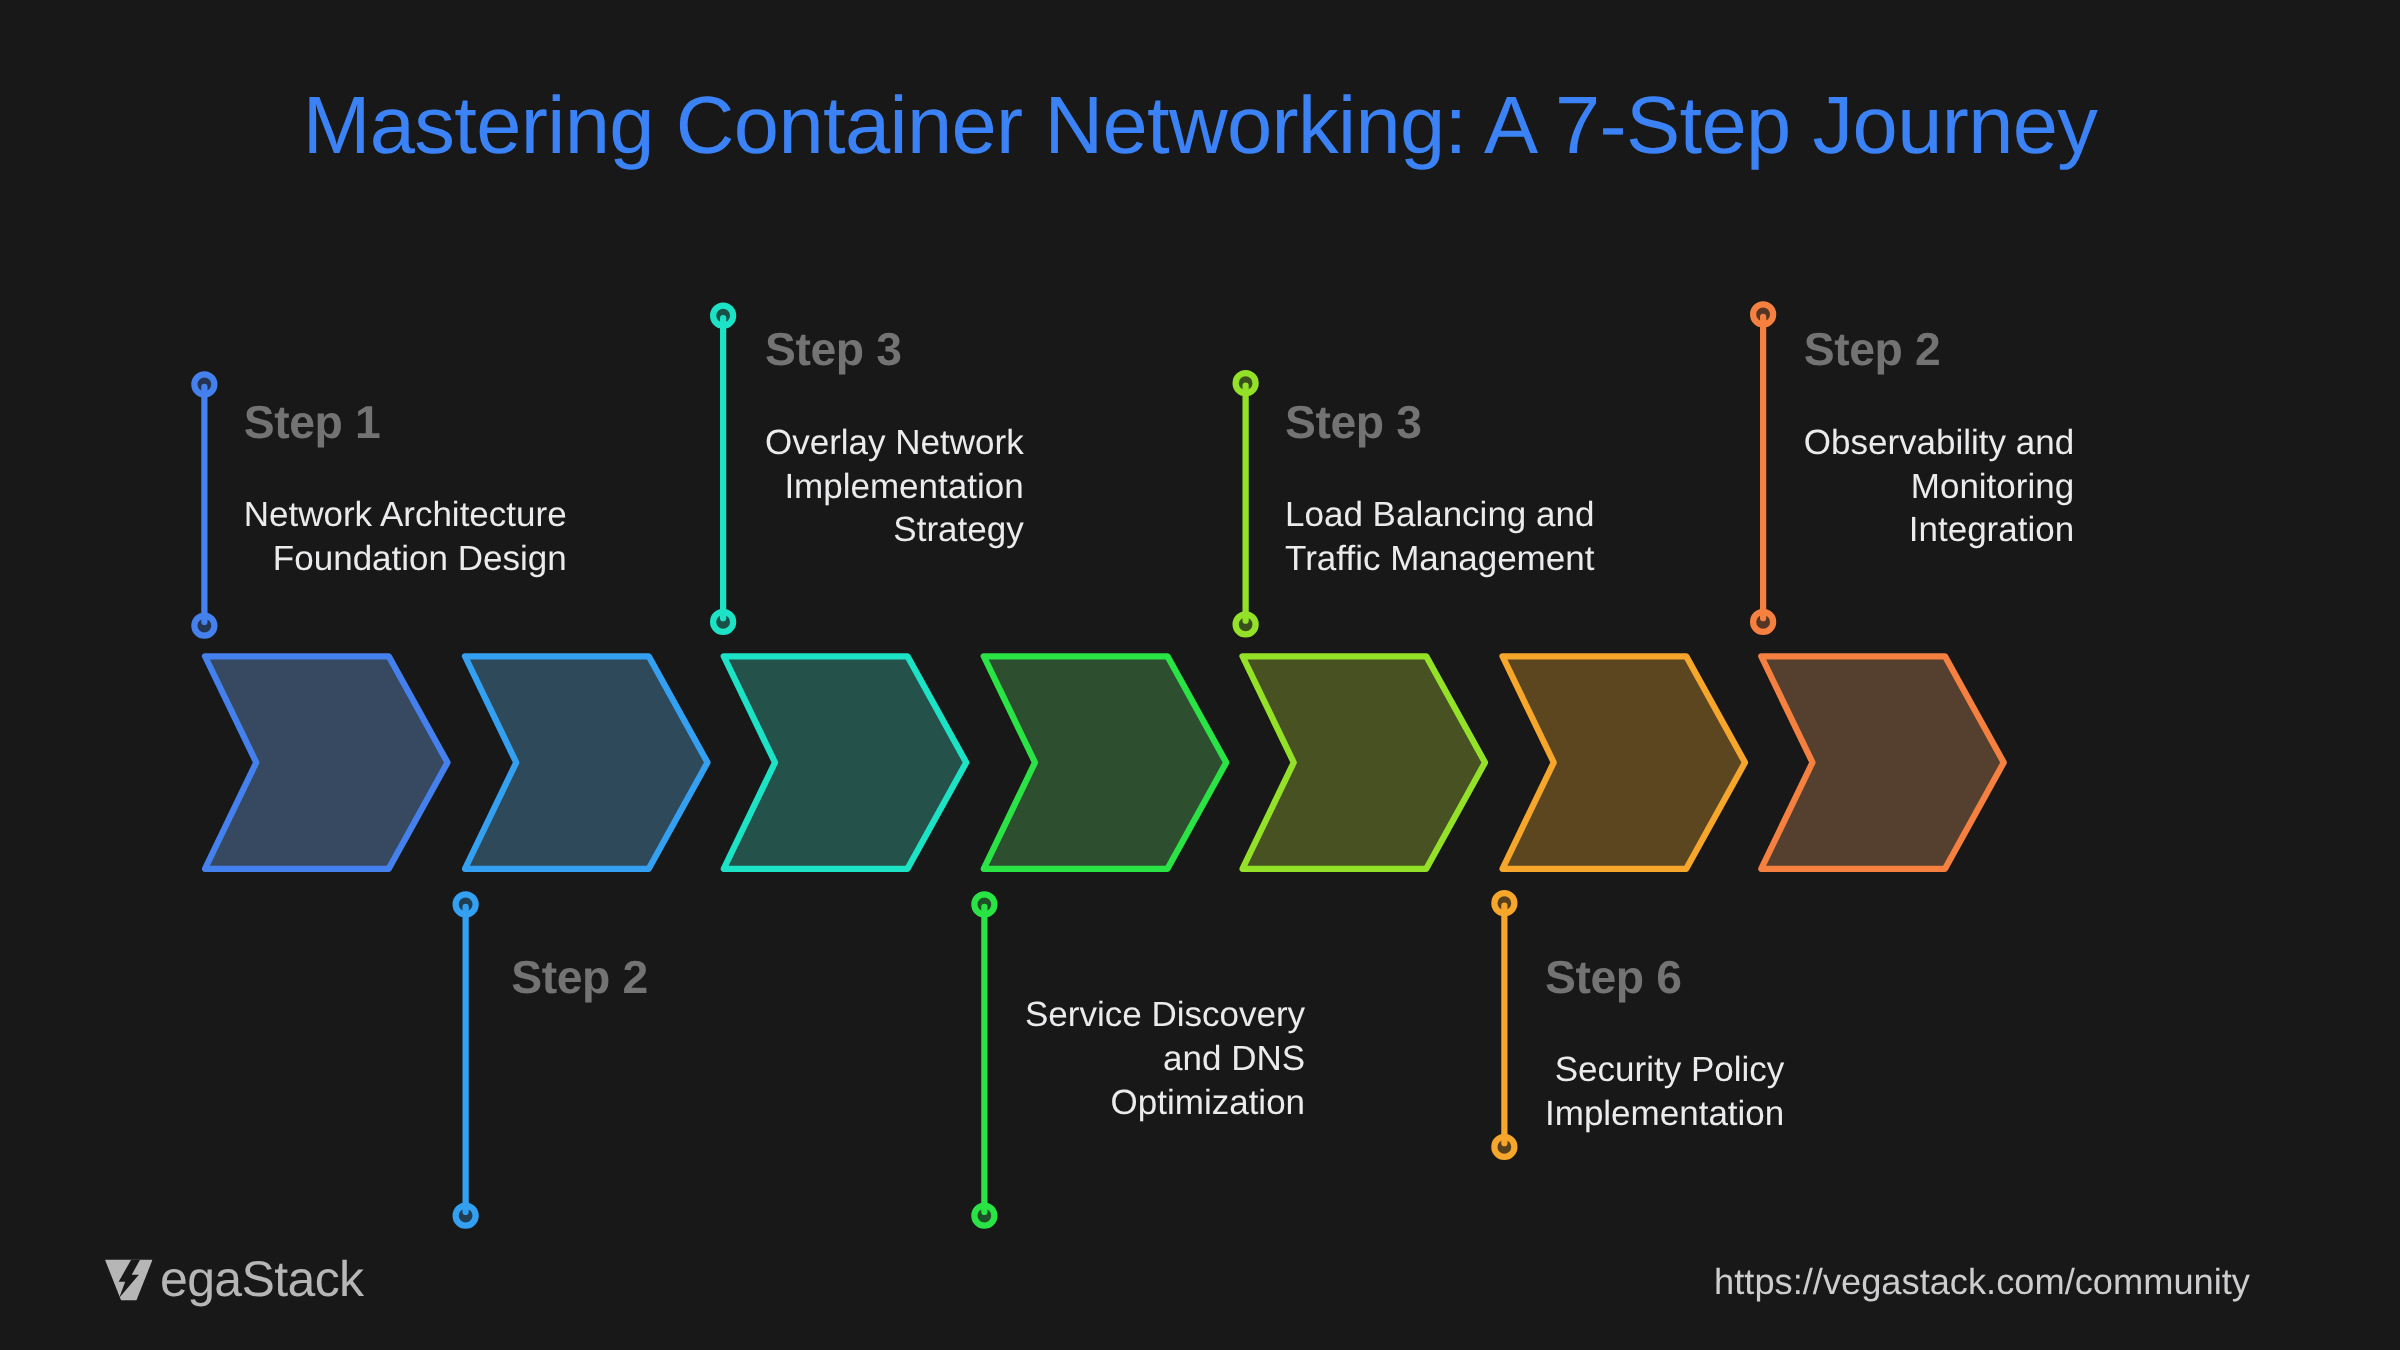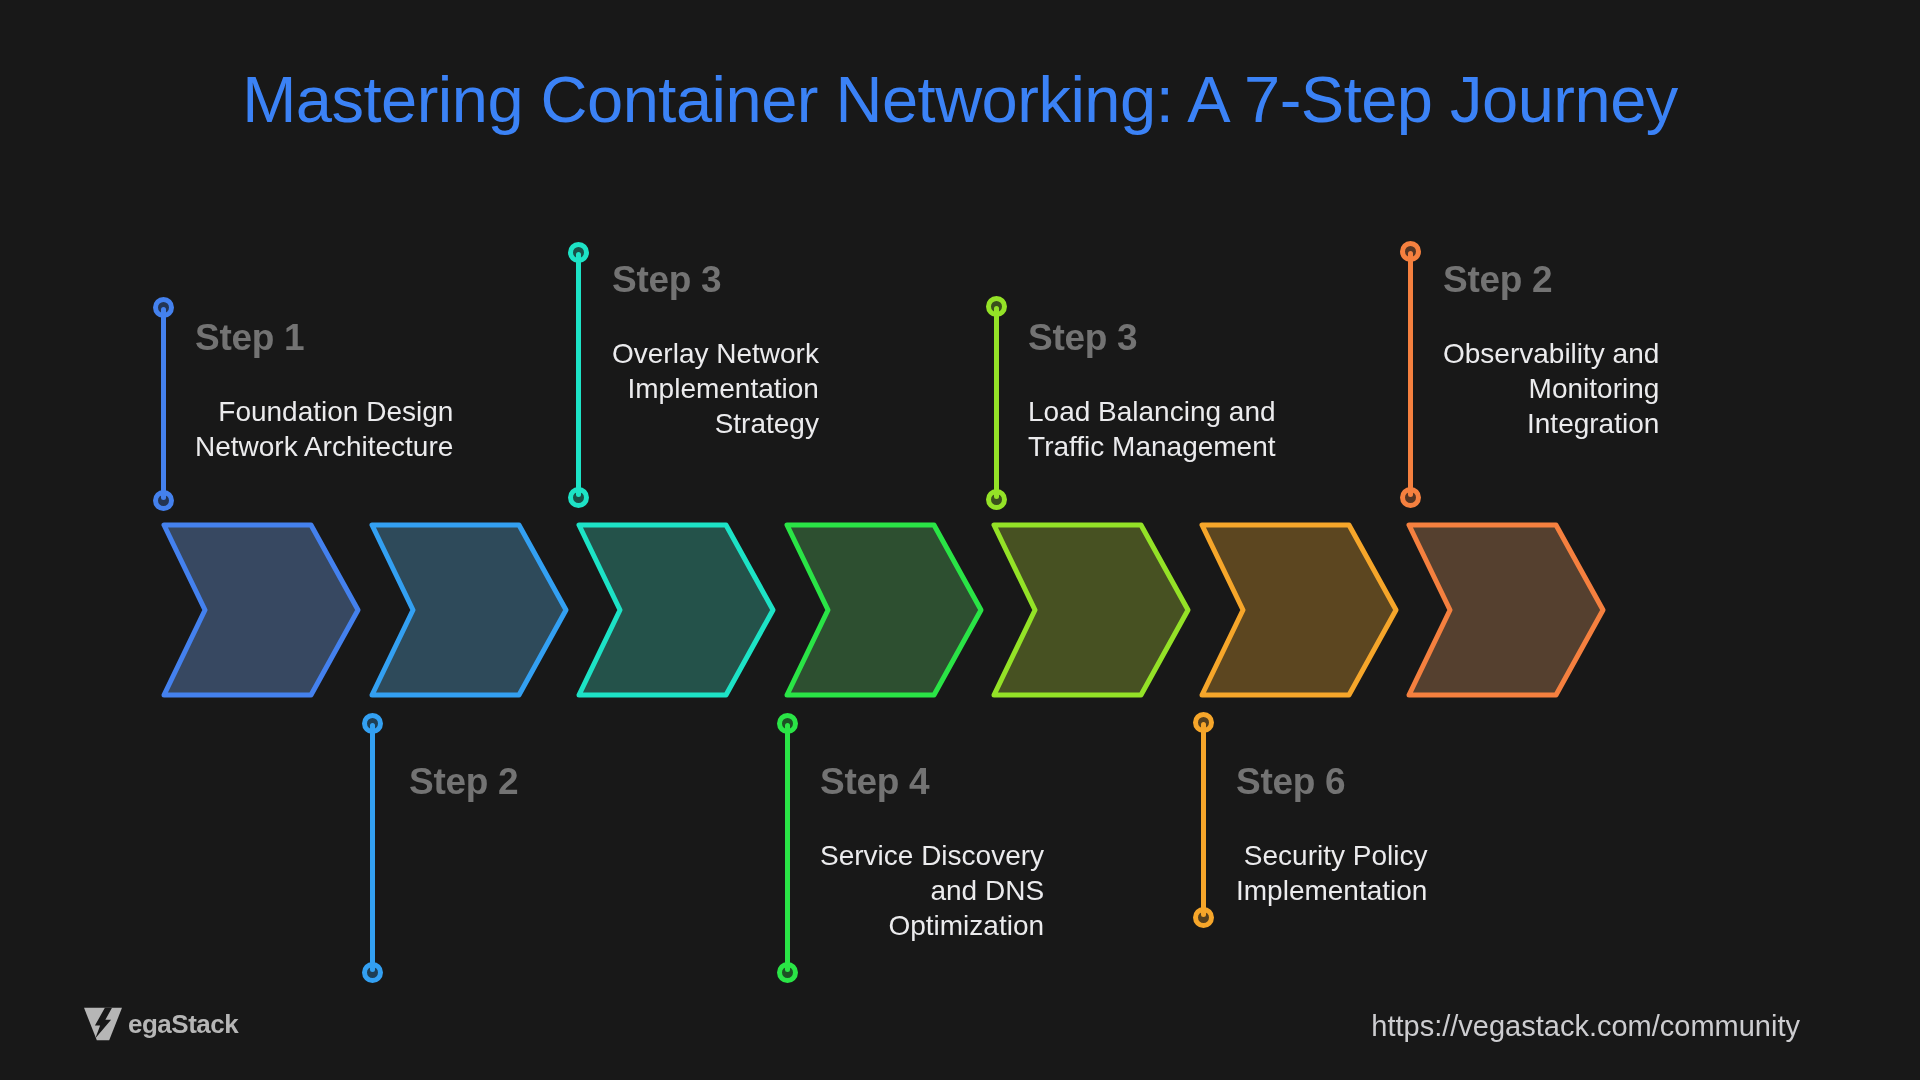--- a/index.html
+++ b/index.html
@@ -68,22 +68,22 @@
   }
   .footer-logo {
     position: absolute;
     left: 84px;
     top: 1004px;
     display: flex;
     align-items: center;
     gap: 6px;
   }
   .footer-logo-text {
-    font-size: 26px;
-    font-weight: 700;
+    font-size: 40px;
+    font-weight: 400;
     letter-spacing: -0.5px;
     color: #b6b6b6;
     line-height: 40px;
   }
   .logo-v-icon { display: block; }
   .footer-url {
     position: absolute;
     right: 120px;
     top: 1010px;
     font-size: 29px;
@@ -102,22 +102,22 @@
   <div id="diagram">
       <svg viewBox="0 0 202 176" class="chevron-svg" style="left: 160px; top: 522px;">
         <polygon points="4,3 151,3 198,88 151,173 4,173 45,88" fill="#374861" stroke="#4481ee" stroke-width="5" stroke-linejoin="round"></polygon>
       </svg>
       <div class="connector-line" style="left: 160.5px; top: 307px; height: 193px; background: rgb(68, 129, 238);"></div>
       <div class="connector-dot" style="left: 152.5px; top: 296.5px; border-color: rgb(68, 129, 238); background: rgba(68, 129, 238, 0.28);"></div>
       <div class="connector-dot" style="left: 152.5px; top: 489.5px; border-color: rgb(68, 129, 238); background: rgba(68, 129, 238, 0.28);"></div>
       <div class="step-text" style="left: 195px; top: 316px;">
         <div class="step-heading">Step 1</div>
         <div class="step-desc">
+          <div>Network Architecture</div>
           <div>Foundation Design</div>
-          <div>Network Architecture</div>
         </div>
       </div>
       <svg viewBox="0 0 202 176" class="chevron-svg" style="left: 367.5px; top: 522px;">
         <polygon points="4,3 151,3 198,88 151,173 4,173 45,88" fill="#2e4a5a" stroke="#33a0f2" stroke-width="5" stroke-linejoin="round"></polygon>
       </svg>
       <div class="connector-line" style="left: 369.5px; top: 723px; height: 249px; background: rgb(51, 160, 242);"></div>
       <div class="connector-dot" style="left: 361.5px; top: 712.5px; border-color: rgb(51, 160, 242); background: rgba(51, 160, 242, 0.28);"></div>
       <div class="connector-dot" style="left: 361.5px; top: 961.5px; border-color: rgb(51, 160, 242); background: rgba(51, 160, 242, 0.28);"></div>
       <div class="step-text" style="left: 409px; top: 760px;">
         <div class="step-heading">Step 2</div>
@@ -136,21 +136,20 @@
           <div>Strategy</div>
         </div>
       </div>
       <svg viewBox="0 0 202 176" class="chevron-svg" style="left: 782.5px; top: 522px;">
         <polygon points="4,3 151,3 198,88 151,173 4,173 45,88" fill="#2d4f30" stroke="#2ae446" stroke-width="5" stroke-linejoin="round"></polygon>
       </svg>
       <div class="connector-line" style="left: 784.5px; top: 723px; height: 249px; background: rgb(42, 228, 70);"></div>
       <div class="connector-dot" style="left: 776.5px; top: 712.5px; border-color: rgb(42, 228, 70); background: rgba(42, 228, 70, 0.28);"></div>
       <div class="connector-dot" style="left: 776.5px; top: 961.5px; border-color: rgb(42, 228, 70); background: rgba(42, 228, 70, 0.28);"></div>
       <div class="step-text" style="left: 820px; top: 760px;">
-        <div class="step-heading">Step 4</div>
         <div class="step-desc">
           <div>Service Discovery</div>
           <div>and DNS</div>
           <div>Optimization</div>
         </div>
       </div>
       <svg viewBox="0 0 202 176" class="chevron-svg" style="left: 990px; top: 522px;">
         <polygon points="4,3 151,3 198,88 151,173 4,173 45,88" fill="#475122" stroke="#94e227" stroke-width="5" stroke-linejoin="round"></polygon>
       </svg>
       <div class="connector-line" style="left: 993.5px; top: 306px; height: 193px; background: rgb(148, 226, 39);"></div>

